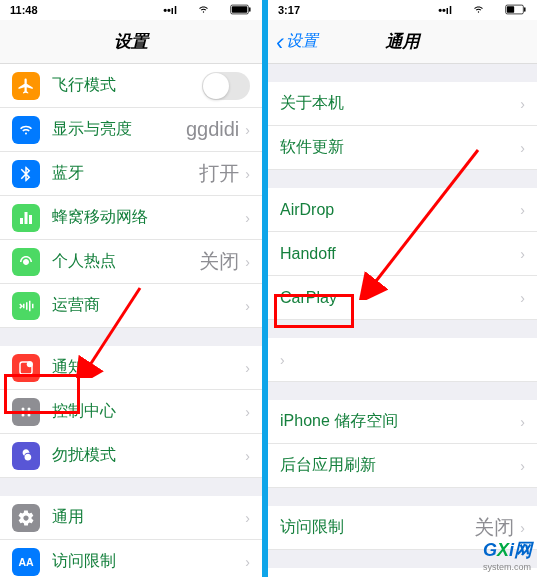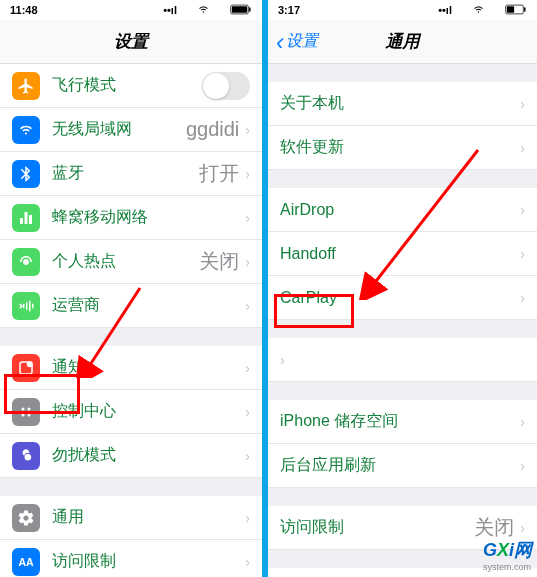--- a/index.html
+++ b/index.html
@@ -61,21 +61,21 @@
     <span class="row-label">飞行模式</span>
     <div class="toggle"></div>
   </div>
 
   <div class="row">
     <div class="row-icon" style="background:#007aff">
       <svg viewBox="0 0 24 24">
           <path d="M12 18c.7 0 1.3-.6 1.3-1.3s-.6-1.3-1.3-1.3-1.3.6-1.3 1.3.6 1.3 1.3 1.3zm-5-5.5l1.5 1.5c1-1 2.3-1.5 3.5-1.5s2.5.5 3.5 1.5L17 12.5c-1.4-1.4-3.2-2-5-2s-3.6.6-5 2zm-3-3L5.5 11C7.3 9.2 9.6 8.3 12 8.3s4.7.9 6.5 2.7L20 9.5C17.8 7.3 15 6.3 12 6.3S6.2 7.3 4 9.5z"></path>
         </svg>
     </div>
-    <span class="row-label">无线局域网</span>
+    <span class="row-label">显示与亮度</span>
     <span class="row-value">ggdidi</span>
     <span class="chevron">›</span>
   </div>
 
   <div class="row">
     <div class="row-icon" style="background:#007aff">
       <svg viewBox="0 0 24 24">
           <path d="M17.7 7.7L12 2h-1v7.6L6.4 5 5 6.4 10.6 12 5 17.6 6.4 19l4.6-4.6V22h1l5.7-5.7-4.3-4.3 4.3-4.3zM13 5.8l1.9 1.9L13 9.6V5.8zm1.9 10.5L13 18.2v-3.8l1.9 1.9z"></path>
         </svg>
     </div>

